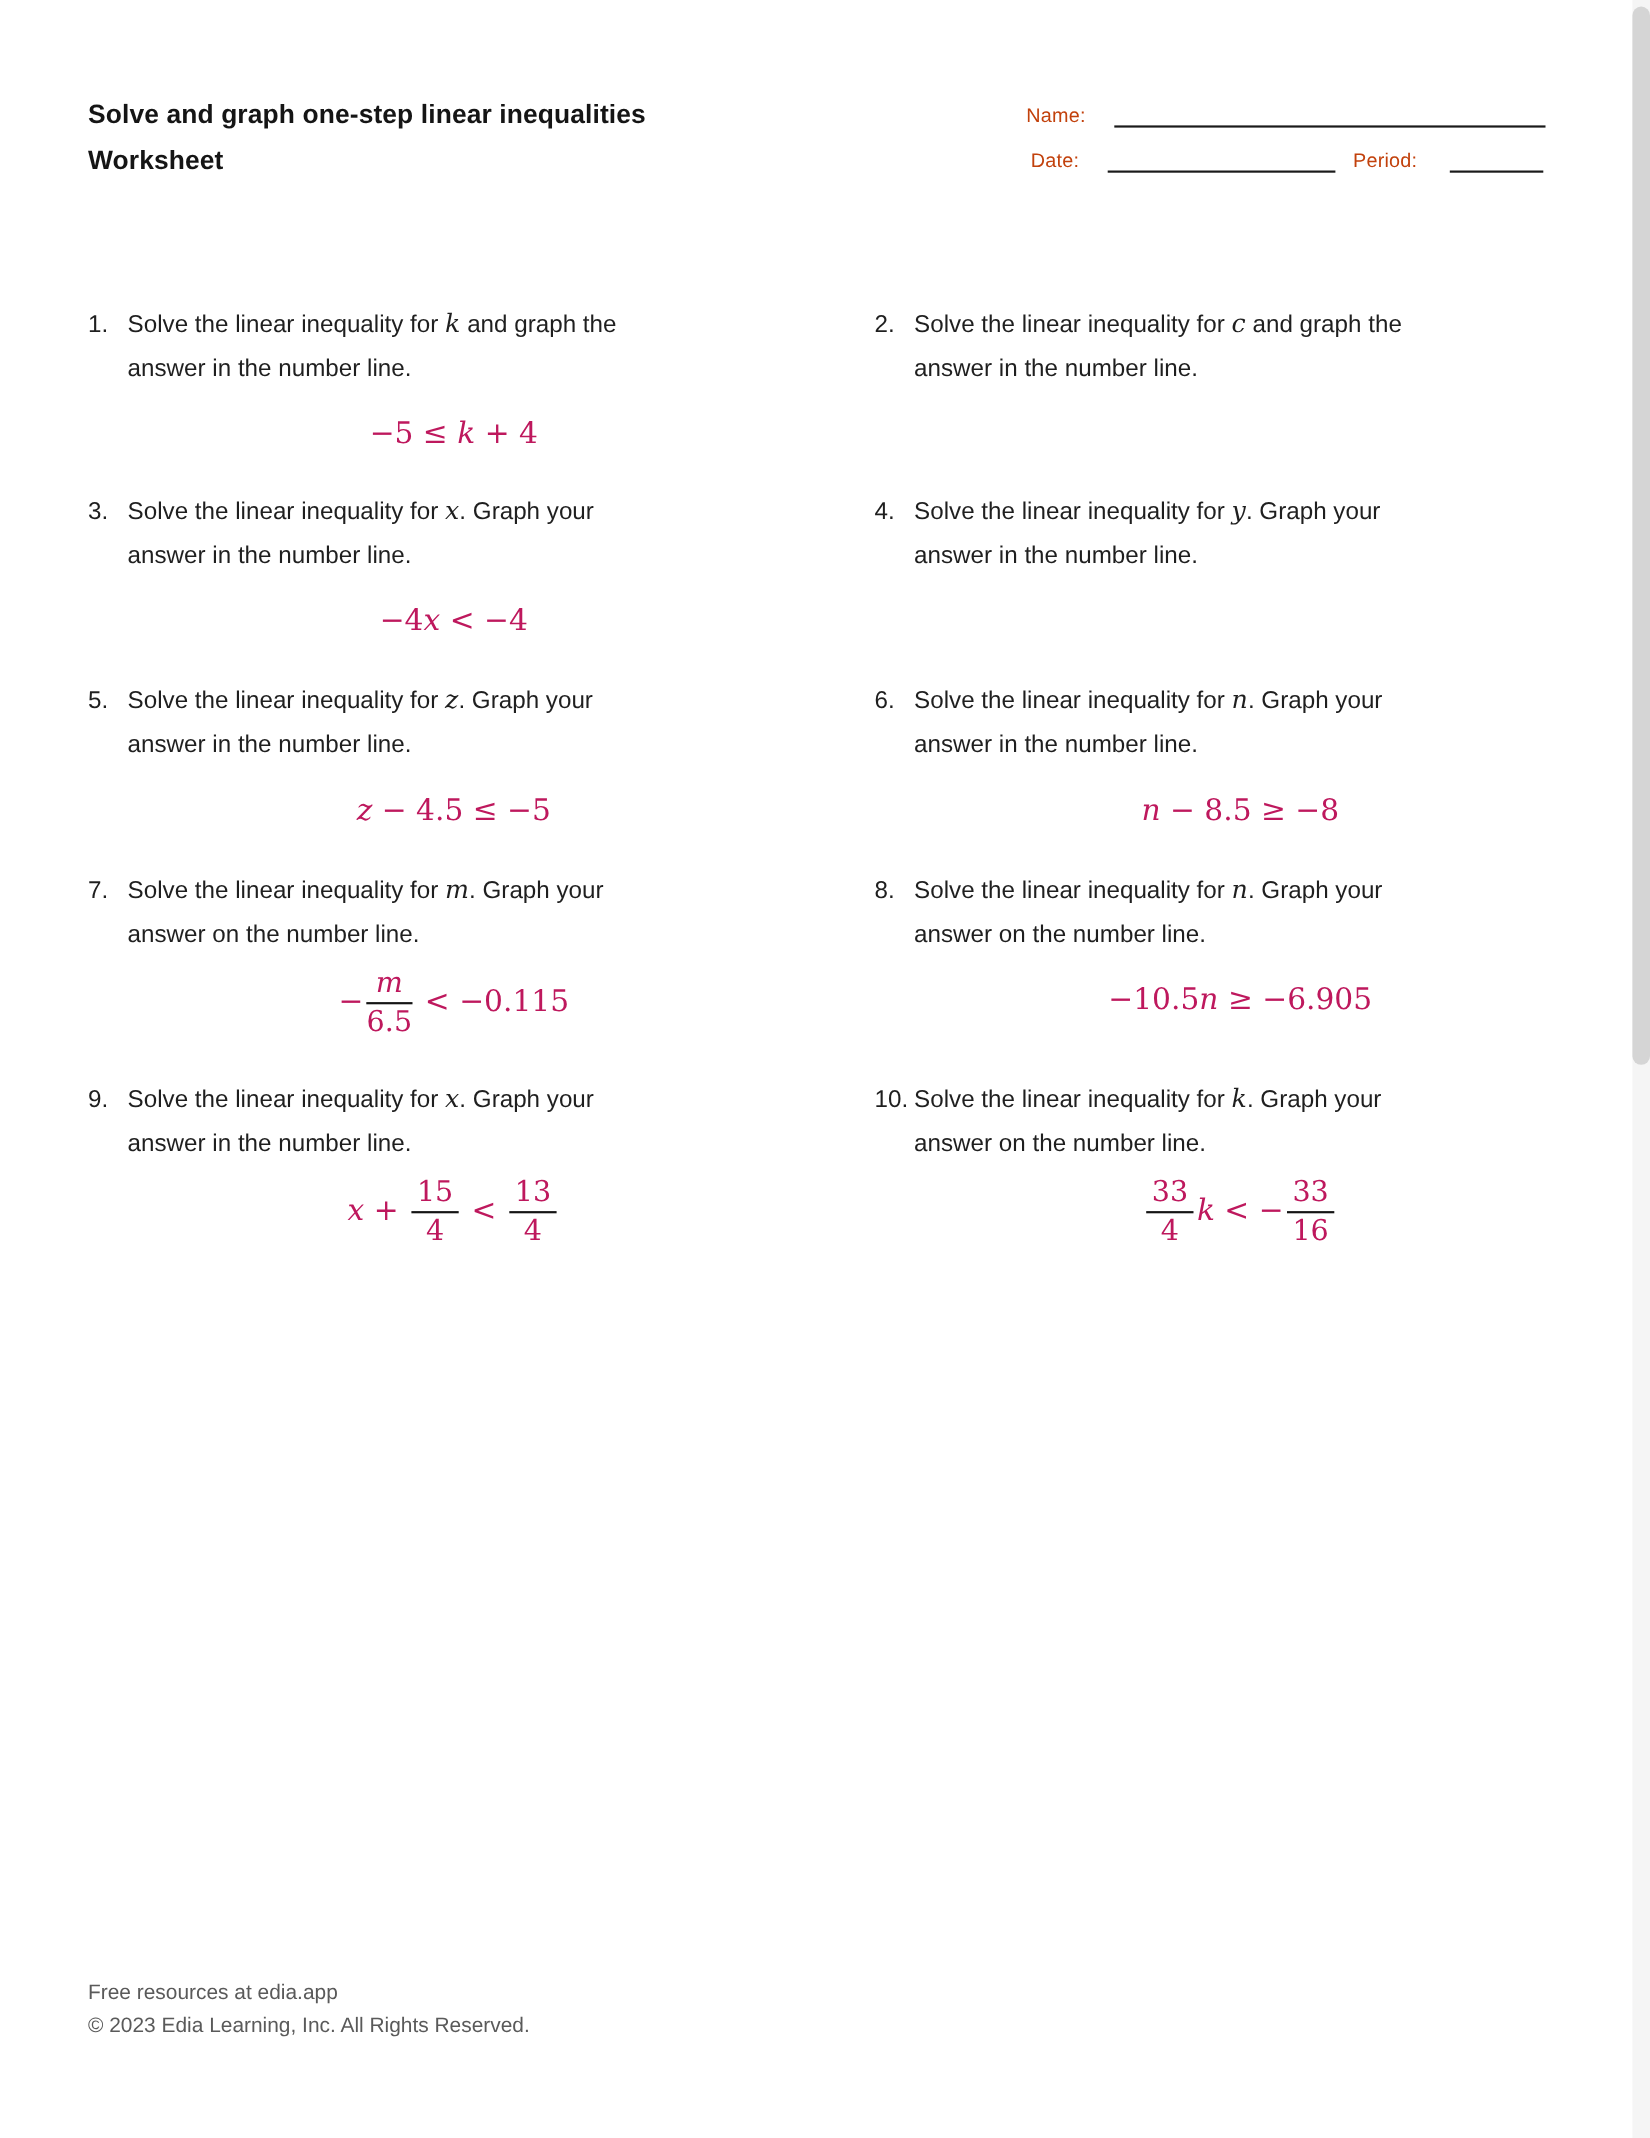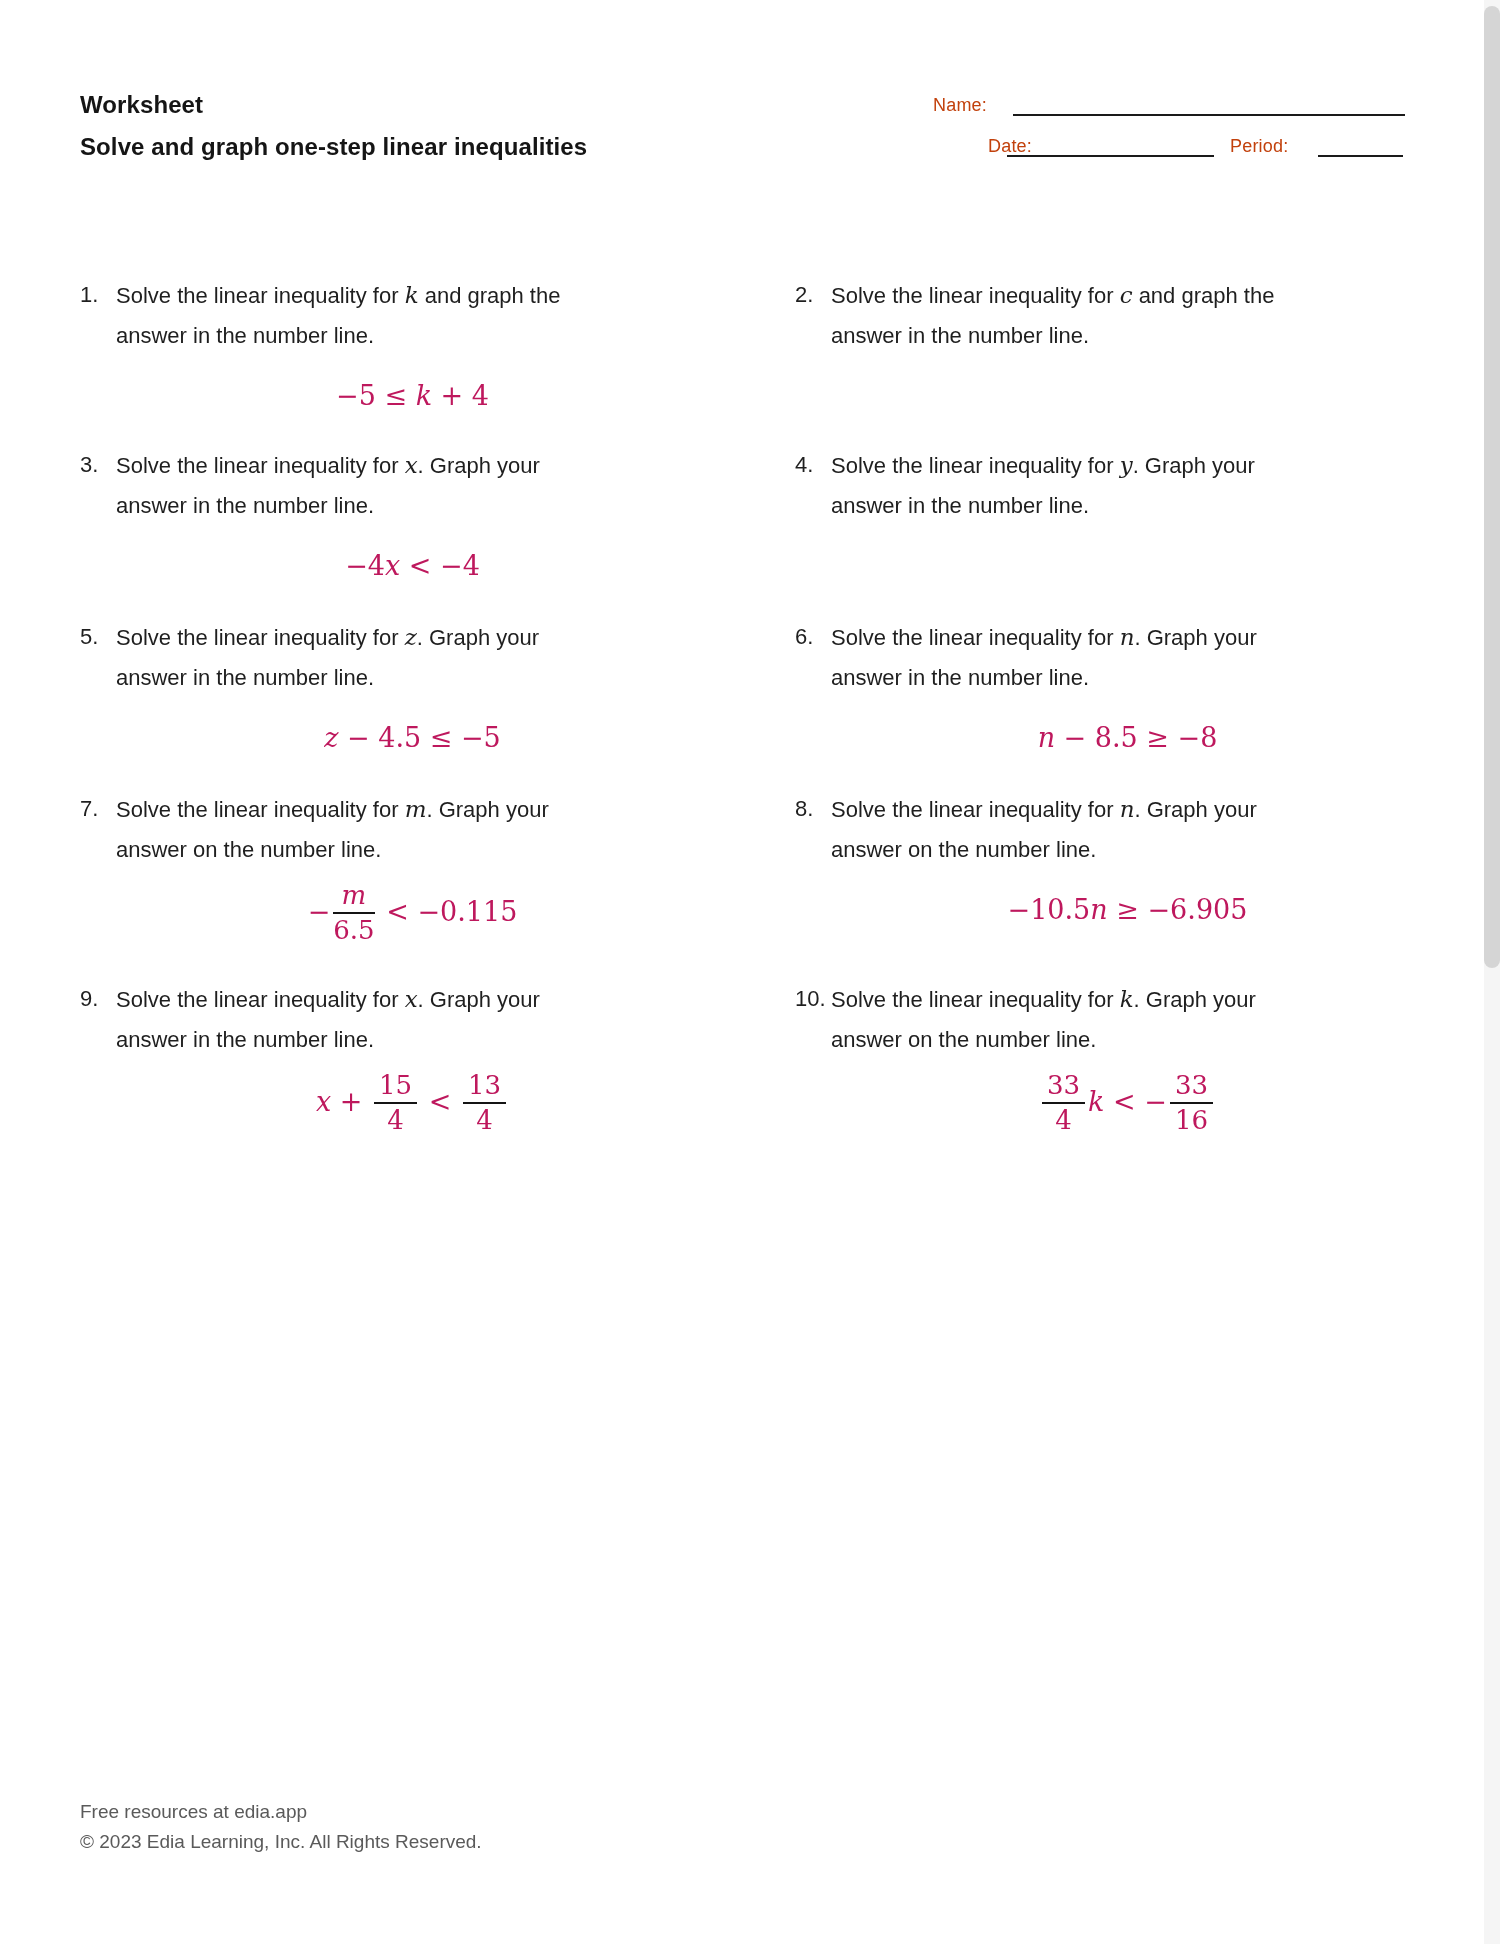--- a/index.html
+++ b/index.html
@@ -23,21 +23,21 @@
   
   .title{
     position:absolute;left:80px;top:84px;width:620px;
     font-size:24px;font-weight:700;line-height:42px;color:var(--title);
     letter-spacing:0.1px;
   }
   .hdr-label{
     position:absolute;font-size:18px;color:#c2410c;letter-spacing:0.2px;
   }
   .name-label{left:933px;top:95px;}
-  .date-label{left:988px;top:136px;}
+  .date-label{left:937px;top:136px;}
   .period-label{left:1230px;top:136px;}
   .blank{
     position:absolute;border-bottom:2px solid var(--line);height:2px;
   }
   .name-blank{left:1013px;top:114px;width:392px;}
   .date-blank{left:1007px;top:155px;width:207px;}
   .period-blank{left:1318px;top:155px;width:85px;}
 
   
   .problems{
@@ -84,22 +84,22 @@
     position:absolute;right:0;top:6px;width:16px;height:962px;
     background:var(--sb-thumb);border-radius:8px;
   }
 </style>
 </head>
 <body>
 
 <div class="page">
 
   <div class="title">
+    <div>Solve and graph one-step linear inequalities</div>
     <div>Worksheet</div>
-    <div>Solve and graph one-step linear inequalities</div>
   </div>
 
   <span class="hdr-label name-label">Name:</span>
   <span class="blank name-blank"></span>
 
   <span class="hdr-label date-label">Date:</span>
   <span class="blank date-blank"></span>
 
   <span class="hdr-label period-label">Period:</span>
   <span class="blank period-blank"></span>

